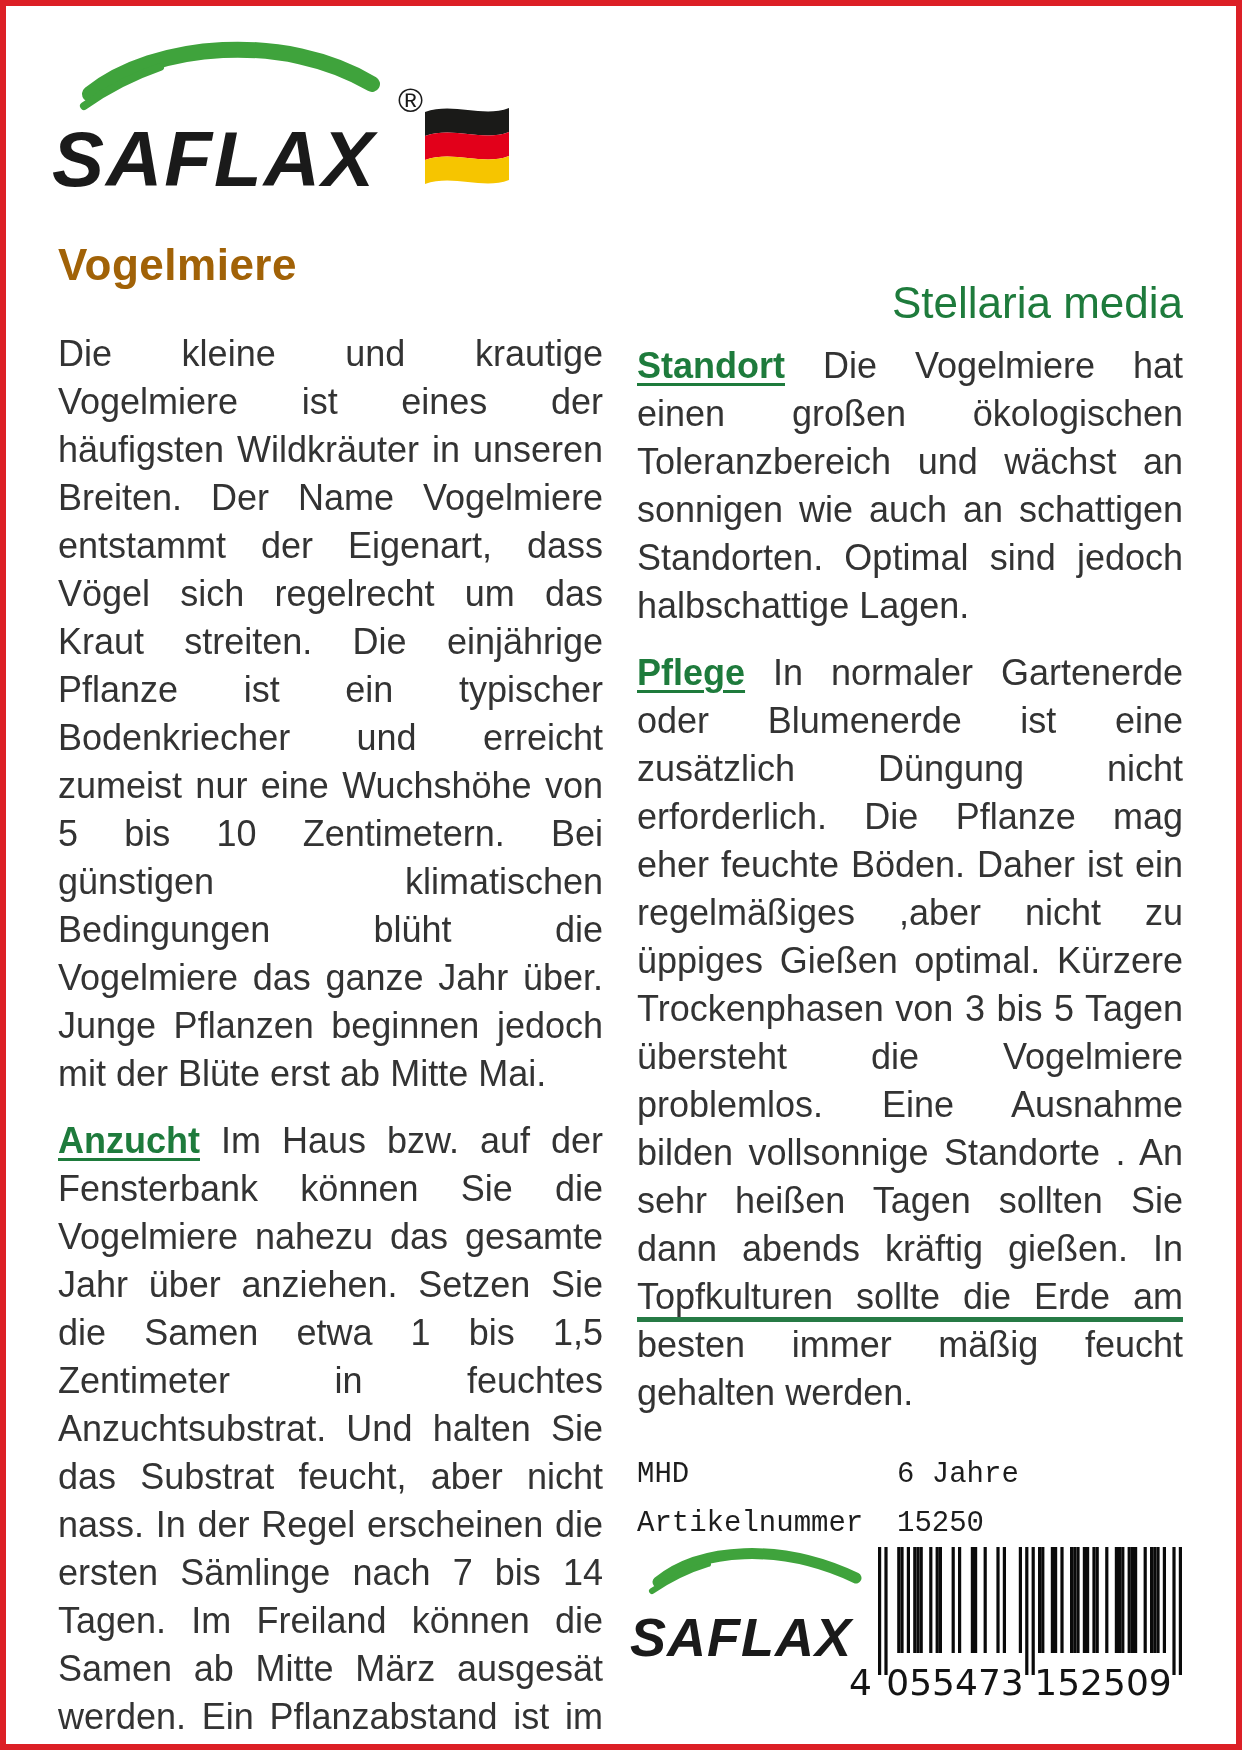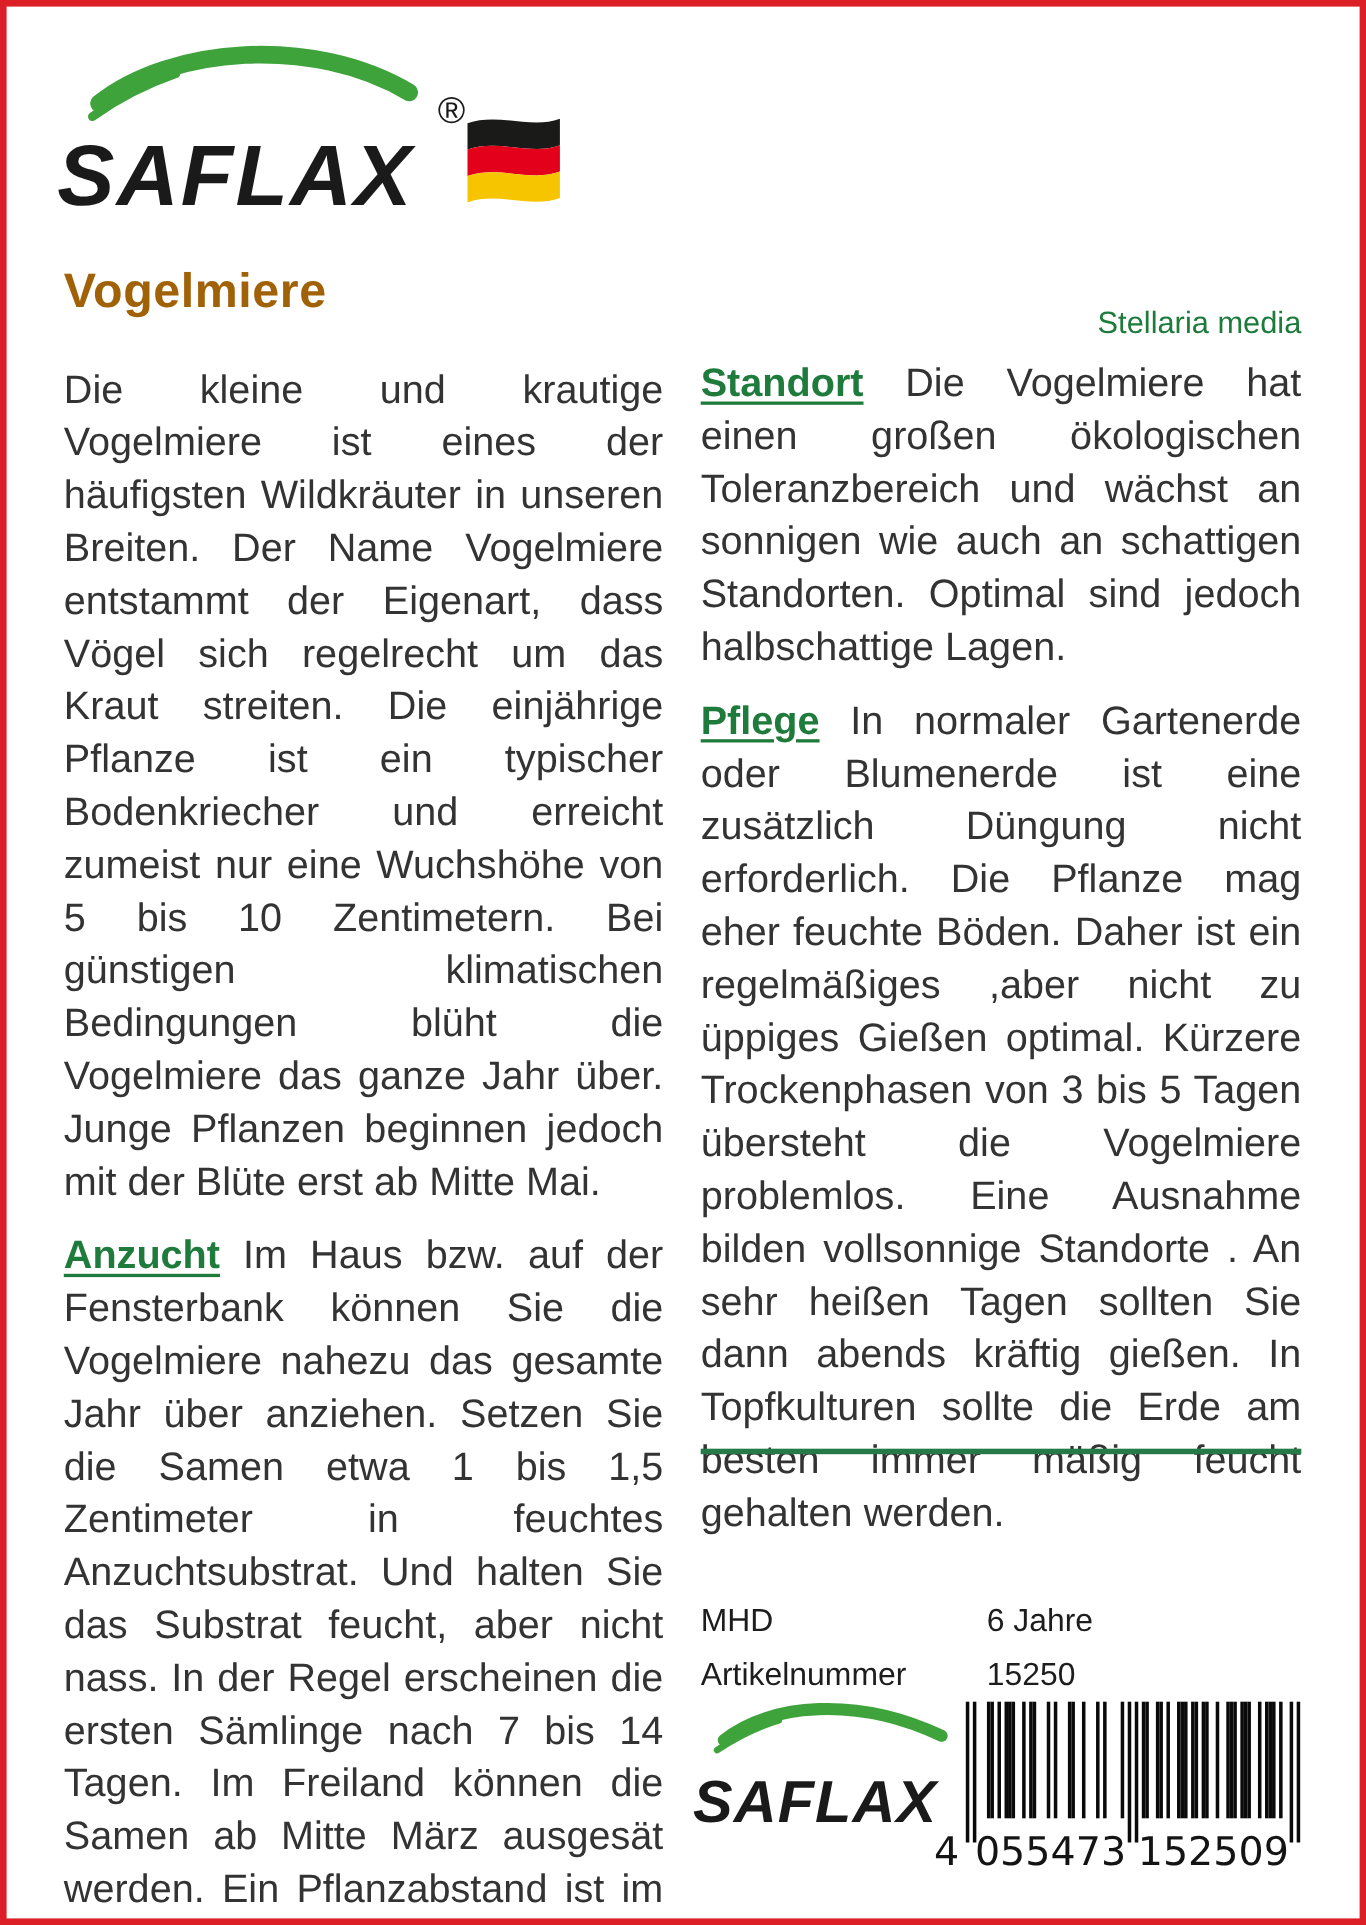--- a/index.html
+++ b/index.html
@@ -15,36 +15,36 @@
     position:absolute; top:40px; right:60px;
     font-size:36px; color:#46545e; letter-spacing:1px;
   }
   .logo-main { position:absolute; left:50px; top:26px; width:420px; height:176px; overflow:visible; }
   .flag { position:absolute; left:421px; top:100px; width:92px; height:92px; }
 
   .col-left  { position:absolute; left:58px;  top:240px; width:545px; }
   .col-right { position:absolute; left:637px; top:278px; width:546px; }
 
   .doc-title { font-size:44px; font-weight:bold; color:#a16207; margin:0 0 40px 0; letter-spacing:0.5px; }
-  .species   { font-size:28px; color:#1e7b3c; text-align:right; margin:0 0 14px 0; }
+  .species   { font-size:44px; color:#1e7b3c; text-align:right; margin:0 0 14px 0; }
 
   p.body {
     margin:0; font-size:36px; line-height:48px; text-align:justify;
     color:#333333; hyphens:auto; -webkit-hyphens:auto;
   }
   p.body + p.body { margin-top:19px; }
   .runin {
     color:#1e7b3c; font-weight:bold;
     text-decoration:underline; text-decoration-thickness:3px; text-underline-offset:5px;
   }
 
   .divider { position:absolute; left:637px; top:1317px; width:546px; height:5px; background:#267a45; }
 
   .info { position:absolute; left:637px; top:1458px; font-size:29px; color:#1d1d1d; }
-  .info-row { display:flex; margin-bottom:16px; }
+  .info-row { display:flex; margin-bottom:16px;font-family:Liberation Mono, monospace; }
   .info-label { width:260px; }
 
   .logo-small { position:absolute; left:628px; top:1536px; width:270px; height:134px; overflow:visible; }
   .barcode { position:absolute; left:850px; top:1547px; width:340px; height:152px; }
 
   svg text.brand-text { font-family:"Liberation Sans", sans-serif; font-style:italic; font-weight:bold; fill:#1a1a1a; }
   svg text.bc-digit { font-family:"DejaVu Sans", sans-serif; fill:#141414; }
 </style>
 </head>
 <body>

